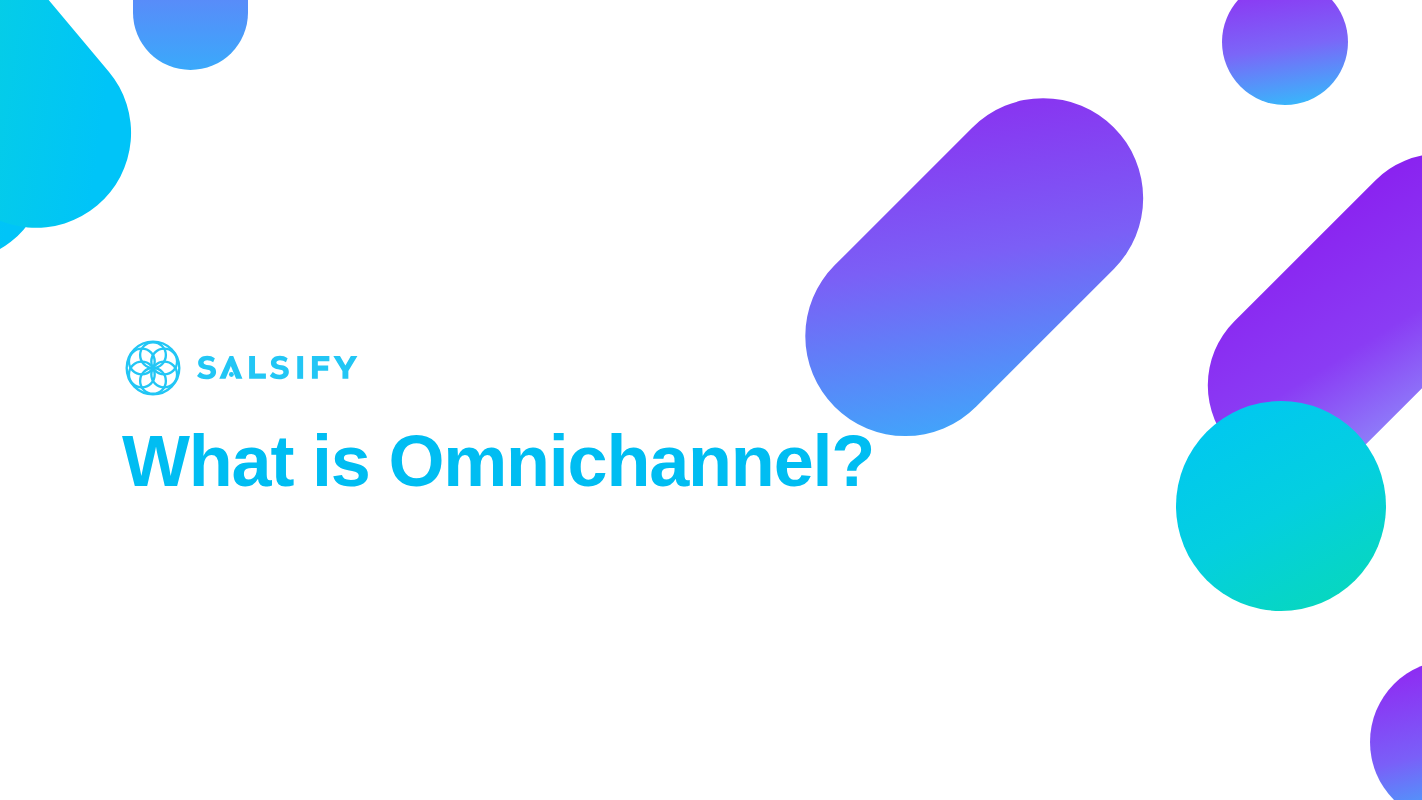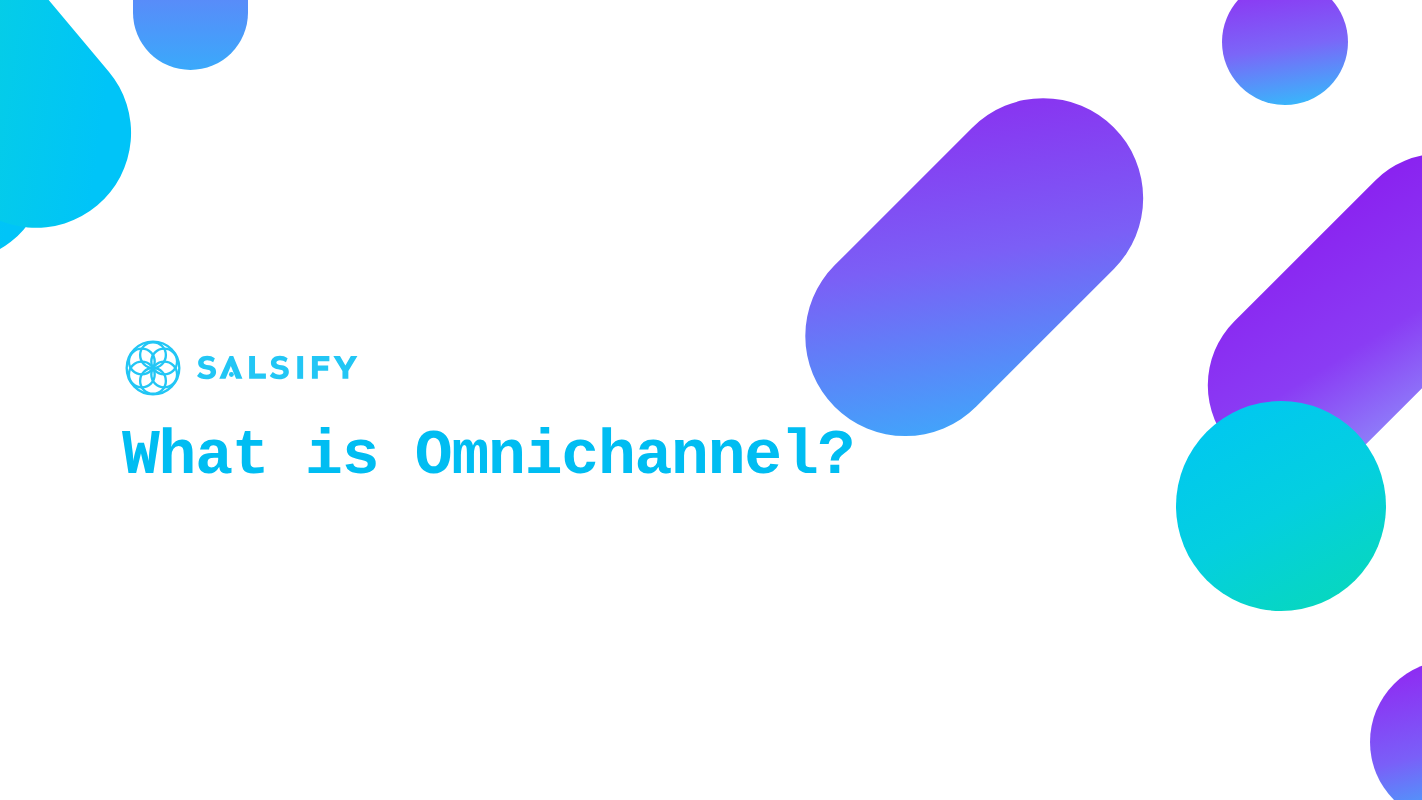--- a/index.html
+++ b/index.html
@@ -56,22 +56,22 @@
     height: 34px;
     display: block;
     flex: 0 0 auto;
   }
 
   #page-title {
     position: absolute;
     left: 122px;
     top: 424px;
     margin: 0;
-    font-family: Liberation Mono, monospace;
-    font-size: 63px;
+    font-family: Liberation Sans, sans-serif;
+    font-size: 72px;
     line-height: 1.05;
     font-weight: 700;
     letter-spacing: -1.2px;
     color: #00bdf2;
     white-space: nowrap;
   }
 </style>
 </head>
 <body>
 

